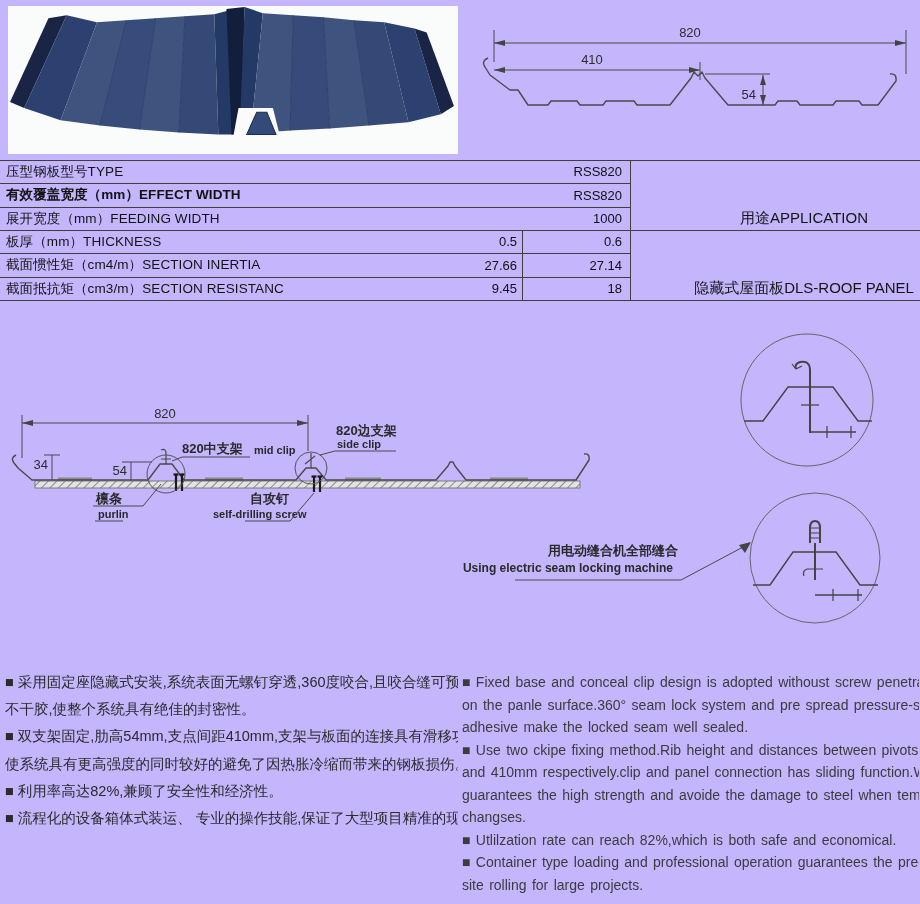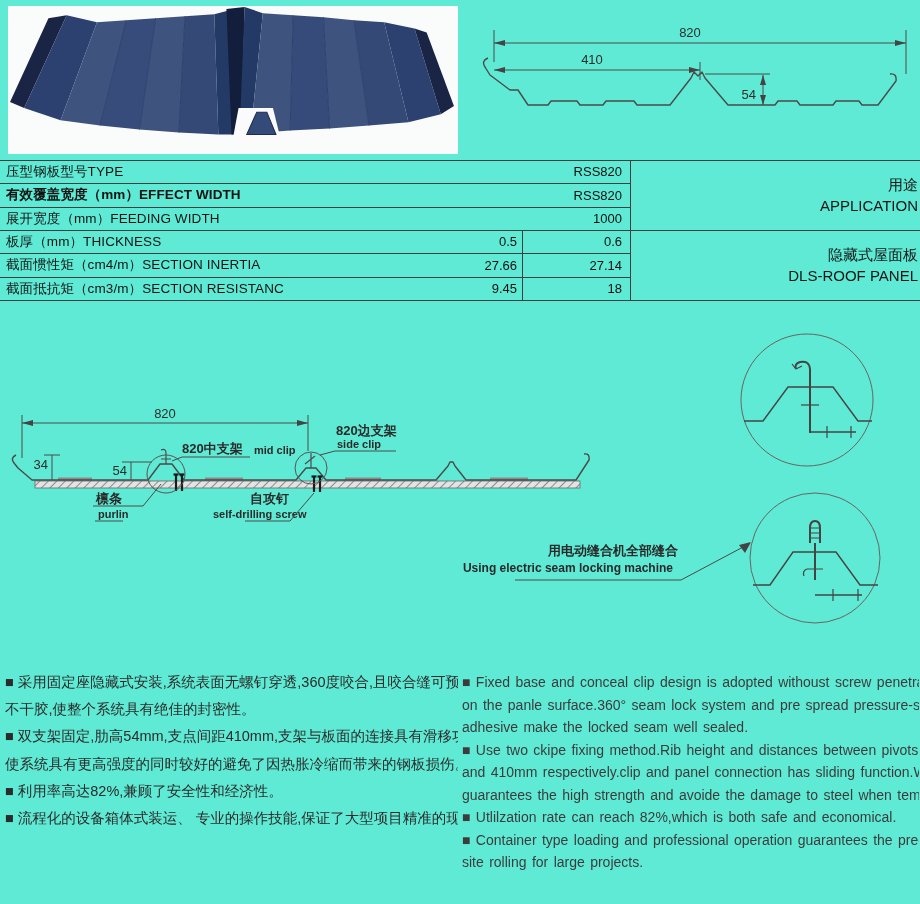--- a/index.html
+++ b/index.html
@@ -1,25 +1,25 @@
 <!DOCTYPE html>
 <html><head>
 <meta charset="utf-8">
 <style>
   html,body{margin:0;padding:0;background:#ffffff;}
-  #page{position:relative;width:920px;height:904px;background:#5eead4;overflow:hidden;
+  #page{position:relative;width:920px;height:904px;background:#c4b5fd;overflow:hidden;
         font-family:"Liberation Sans","DejaVu Sans",sans-serif;color:#222;}
   .abs{position:absolute;}
   .hline{position:absolute;height:1px;background:#3f3f3f;}
   .vline{position:absolute;width:1px;background:#3f3f3f;}
   .tl{position:absolute;display:flex;align-items:center;font-size:13.5px;color:#141414;
       white-space:nowrap;overflow:hidden;letter-spacing:0.1px;}
   .tv{position:absolute;display:flex;align-items:center;justify-content:flex-end;
       font-size:13px;color:#101010;}
-  .rcell{position:absolute;display:flex;flex-direction:column;justify-content:center;
+  .rcell{position:absolute;display:flex;flex-direction:row;justify-content:center;
          align-items:flex-end;text-align:right;font-size:15px;color:#151515;line-height:21px;}
   .feat{position:absolute;overflow:hidden;}
   .feat div{white-space:nowrap;}
   .zhf div{height:27.2px;line-height:27.2px;font-size:14.5px;color:#2b2b2b;}
   .enf div{height:22.5px;line-height:22.5px;font-size:14px;color:#3c3c3c;word-spacing:1.5px;}
   svg text{font-family:"Liberation Sans","DejaVu Sans",sans-serif;}
   .dimtxt{font-size:13px;fill:#2d2d2d;}
   .lblzh{font-size:13px;font-weight:700;fill:#2a2a2a;}
   .lblen{font-size:11px;font-weight:700;fill:#2a2a2a;}
 </style>
@@ -247,18 +247,19 @@
     <div>■ 流程化的设备箱体式装运、 专业的操作技能,保证了大型项目精准的现场</div>
   </div>
 
   <div class="feat enf" style="left:462px;top:671px;width:457px;height:228px;">
     <div>■ Fixed base and conceal clip design is adopted withoust screw penetration</div>
     <div>on the panle surface.360°  seam lock system and pre spread pressure-sensitive</div>
     <div>adhesive make the locked seam well sealed.</div>
     <div>■ Use two ckipe fixing method.Rib height and distances between pivots 54mm</div>
     <div>and 410mm respectively.clip and panel connection has sliding function.Which</div>
     <div>guarantees the high strength and avoide the damage to steel when temperature</div>
+    <div>changses.</div>
     <div>■ Utlilzation rate can reach 82%,which is both safe and economical.</div>
     <div>■ Container type loading and professional operation guarantees the precise on</div>
     <div>site rolling for large projects.</div>
   </div>
 
 </div>
 
 </body></html>

